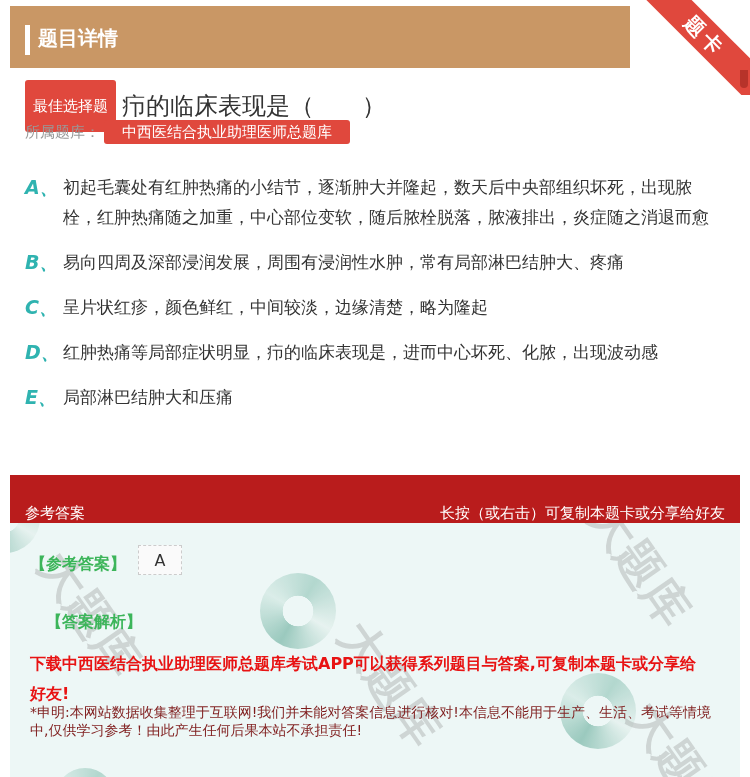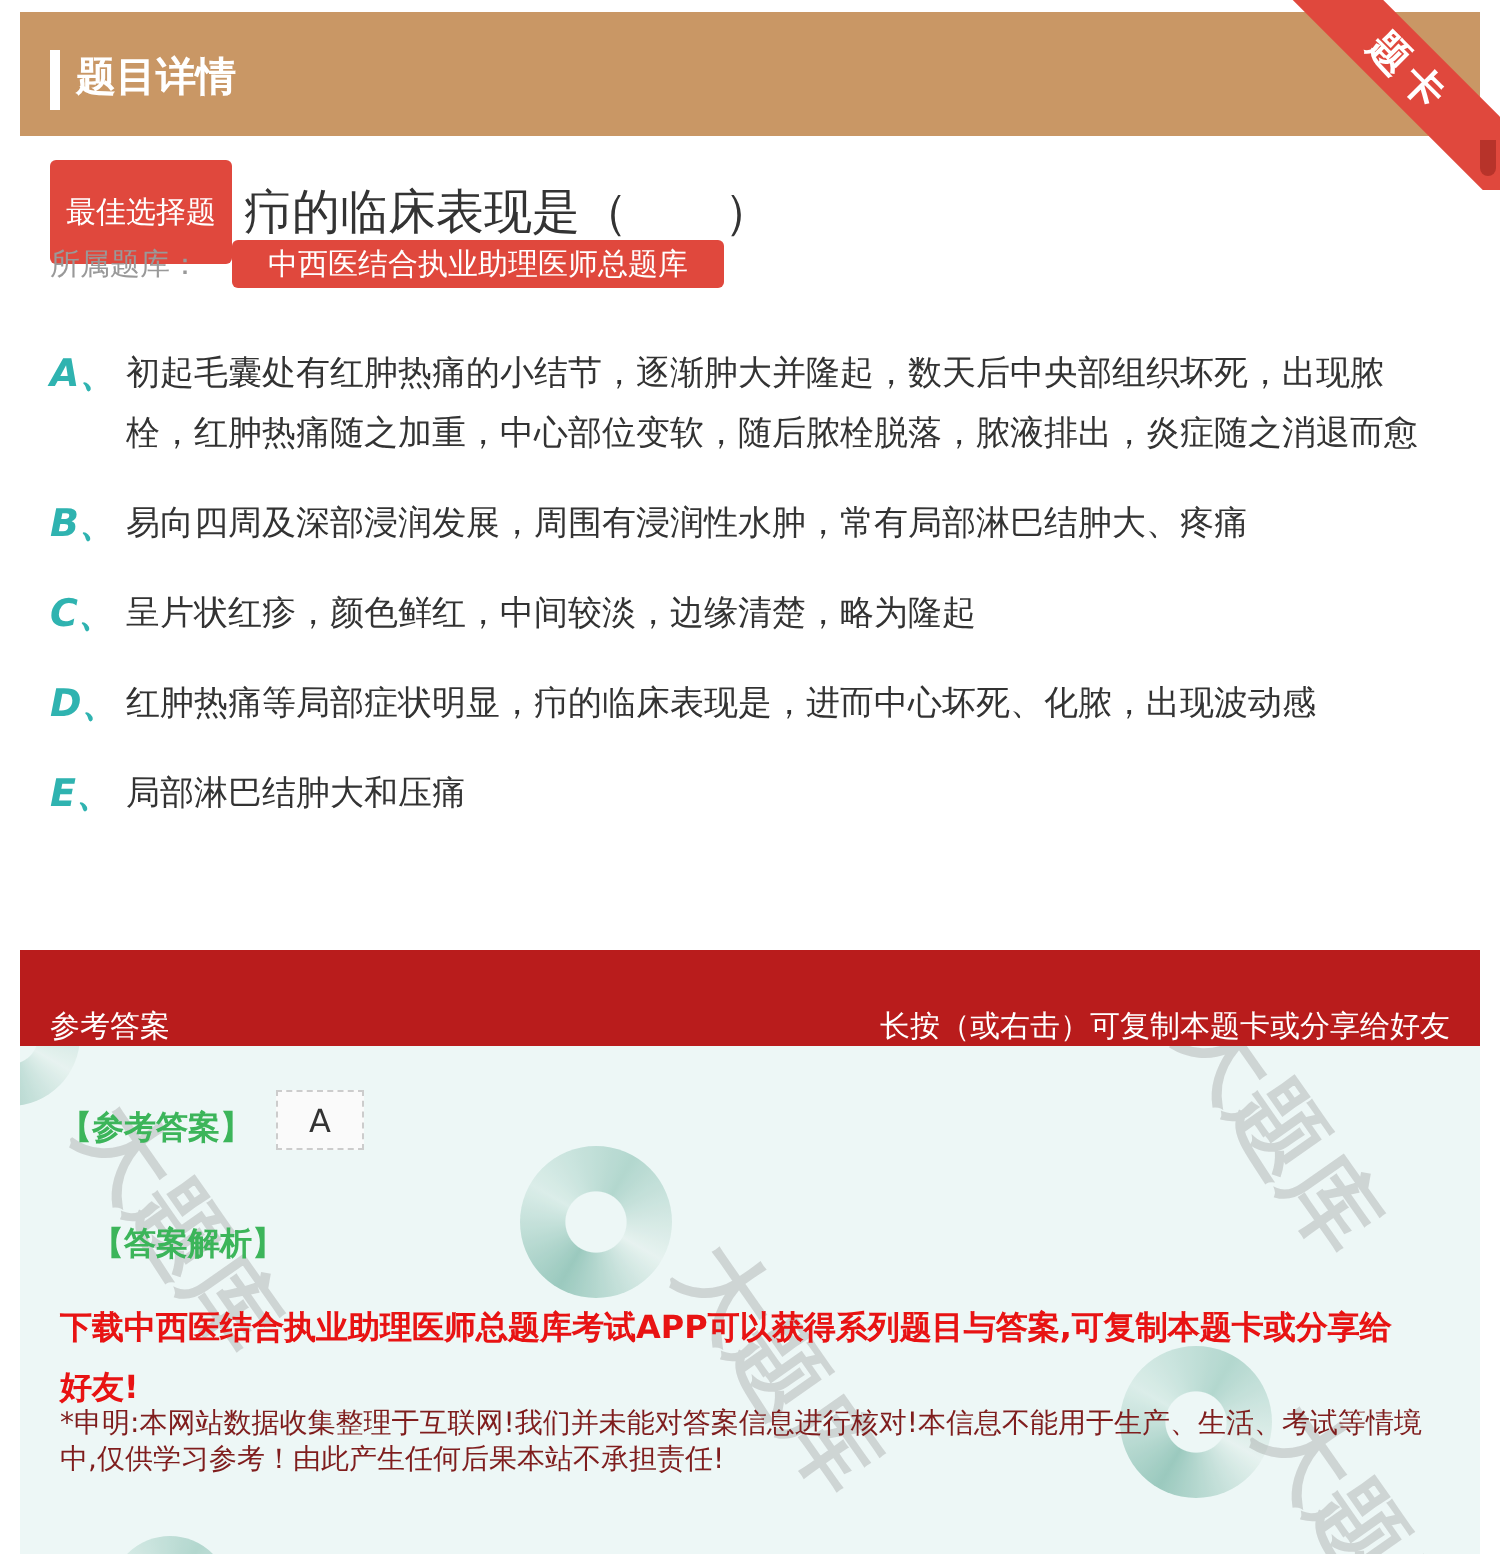--- a/index.html
+++ b/index.html
@@ -1,20 +1,20 @@
 <!DOCTYPE html>
 <html><head>
   <meta charset="utf-8">
   <style>
     * { box-sizing: border-box; margin: 0; padding: 0; }
     html, body { width: 750px; height: 777px; overflow: hidden; background: #ffffff; }
     body { font-family: "DejaVu Sans", "Liberation Sans", sans-serif; color: #333; position: relative; }
 
     .header-bar {
-      position: absolute; left: 10px; top: 6px; width: 730px; height: 62px;
+      position: absolute; left: 10px; top: 6px; width: 620px; height: 62px;
       background: #c99765;
     }
     .header-accent {
       position: absolute; left: 15px; top: 19px; width: 5px; height: 30px; background: #ffffff;
     }
     .header-title {
       position: absolute; left: 28px; top: 15px; font-size: 20px; font-weight: bold; color: #ffffff;
       line-height: 34px;
     }
     .ribbon-wrap {
@@ -32,21 +32,21 @@
     }
 
     .question-row { position: absolute; left: 25px; top: 80px; display: flex; align-items: center; }
     .type-badge {
       background: #e0483d; color: #fff; font-size: 15px; padding: 16px 8px; border-radius: 3px;
       line-height: 20px; margin-right: 6px;
     }
     .question-text { font-size: 24px; color: #333; line-height: 30px; }
 
     .bank-row { position: absolute; left: 25px; top: 120px; display: flex; align-items: center; }
-    .bank-label { font-size: 15px; color: #999; margin-right: 16px; }
+    .bank-label { font-size: 15px; color: #999; margin-right: 4px; }
     .bank-badge {
       background: #e0483d; color: #fff; font-size: 15px; padding: 2px 18px; border-radius: 3px; line-height: 20px;
     }
 
     .options { position: absolute; left: 25px; top: 172px; width: 700px; }
     .option { display: flex; font-size: 17px; line-height: 30px; color: #333; margin-bottom: 15px; }
     .option-letter {
       color: #2fb3b0; font-weight: bold; font-style: italic; font-size: 19px; width: 38px; flex: none;
     }
     .option-text { flex: 1; }

